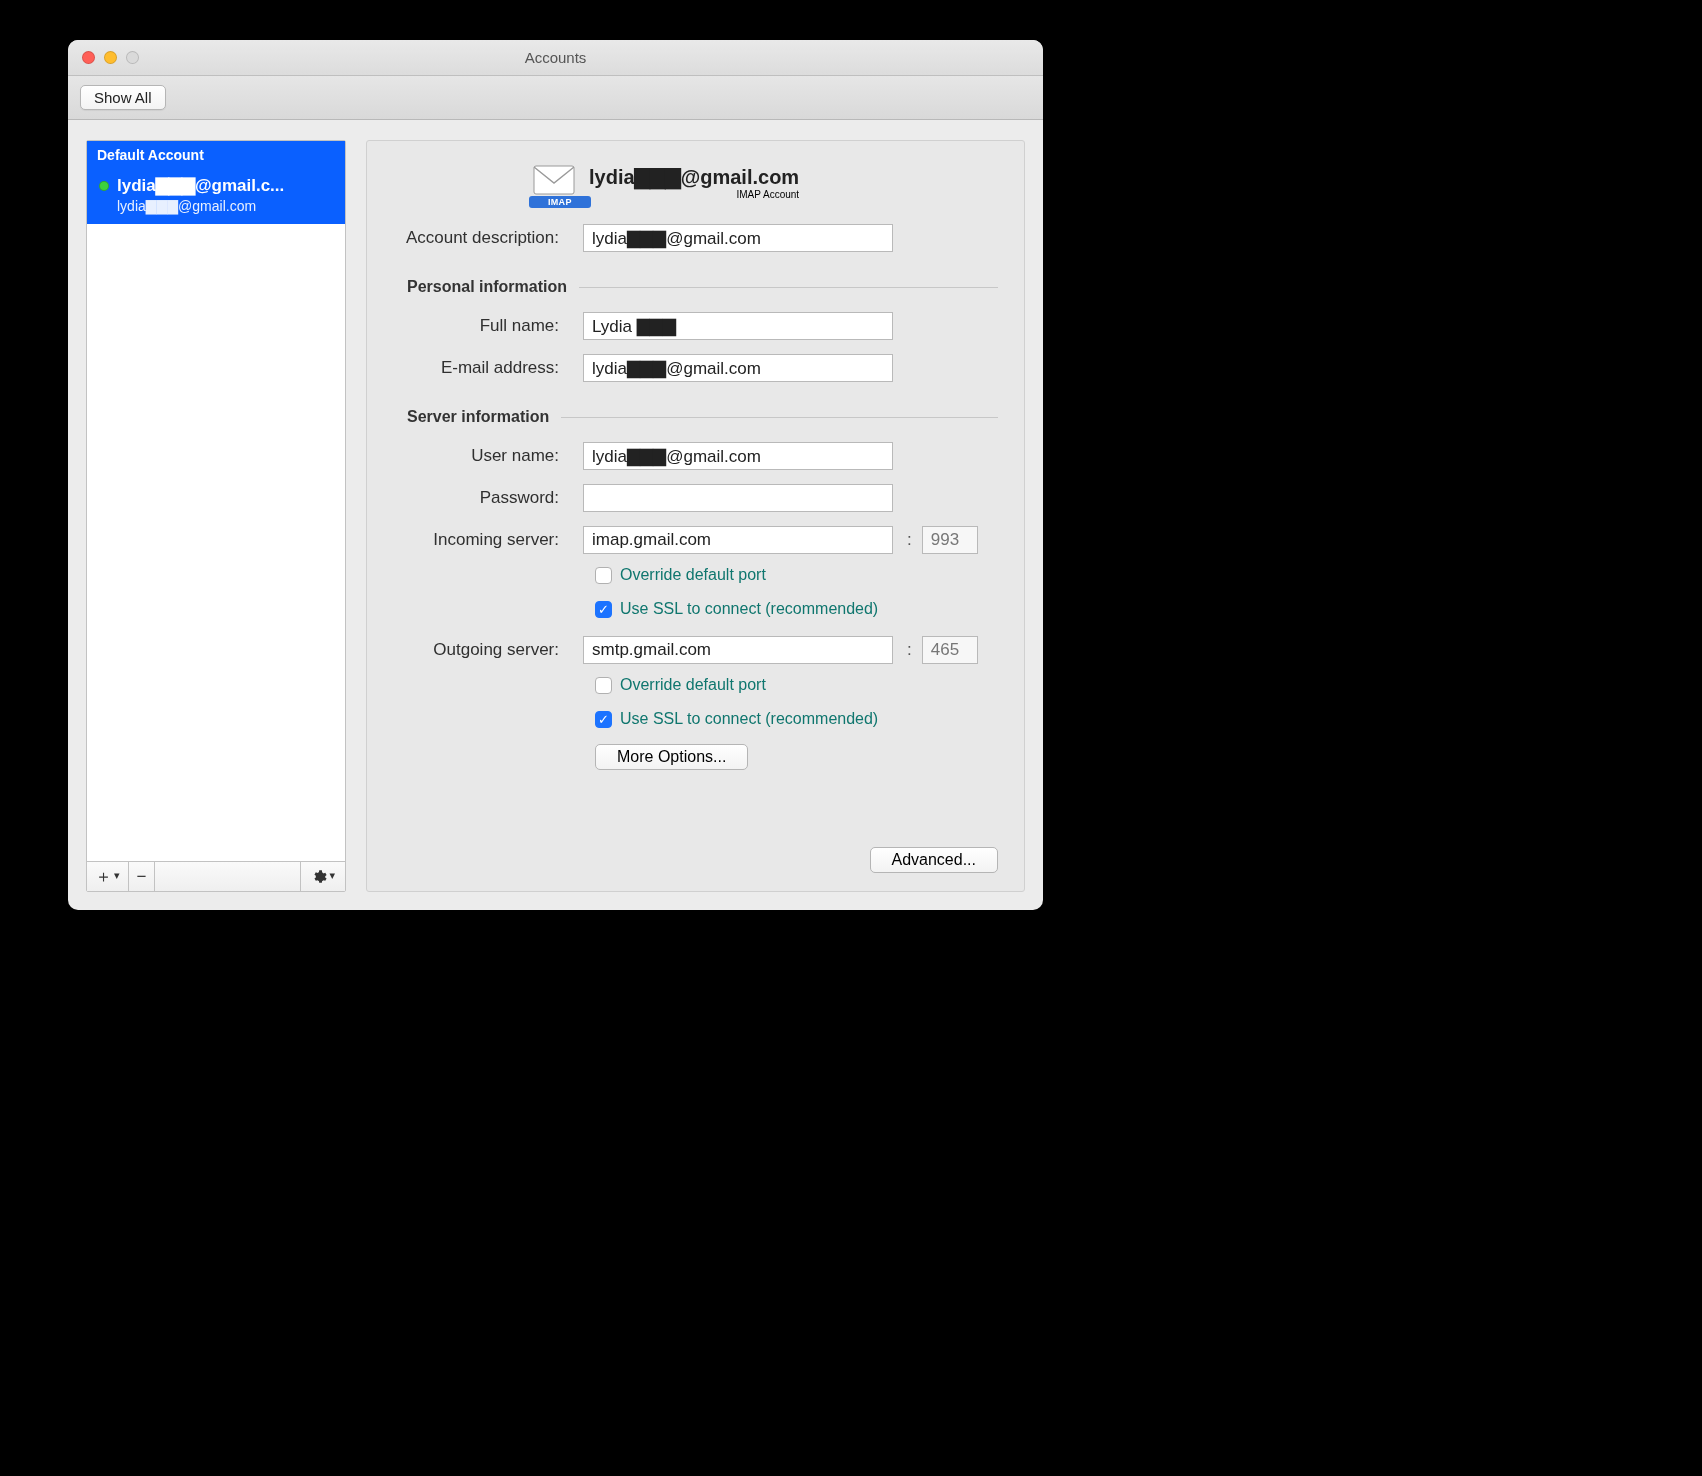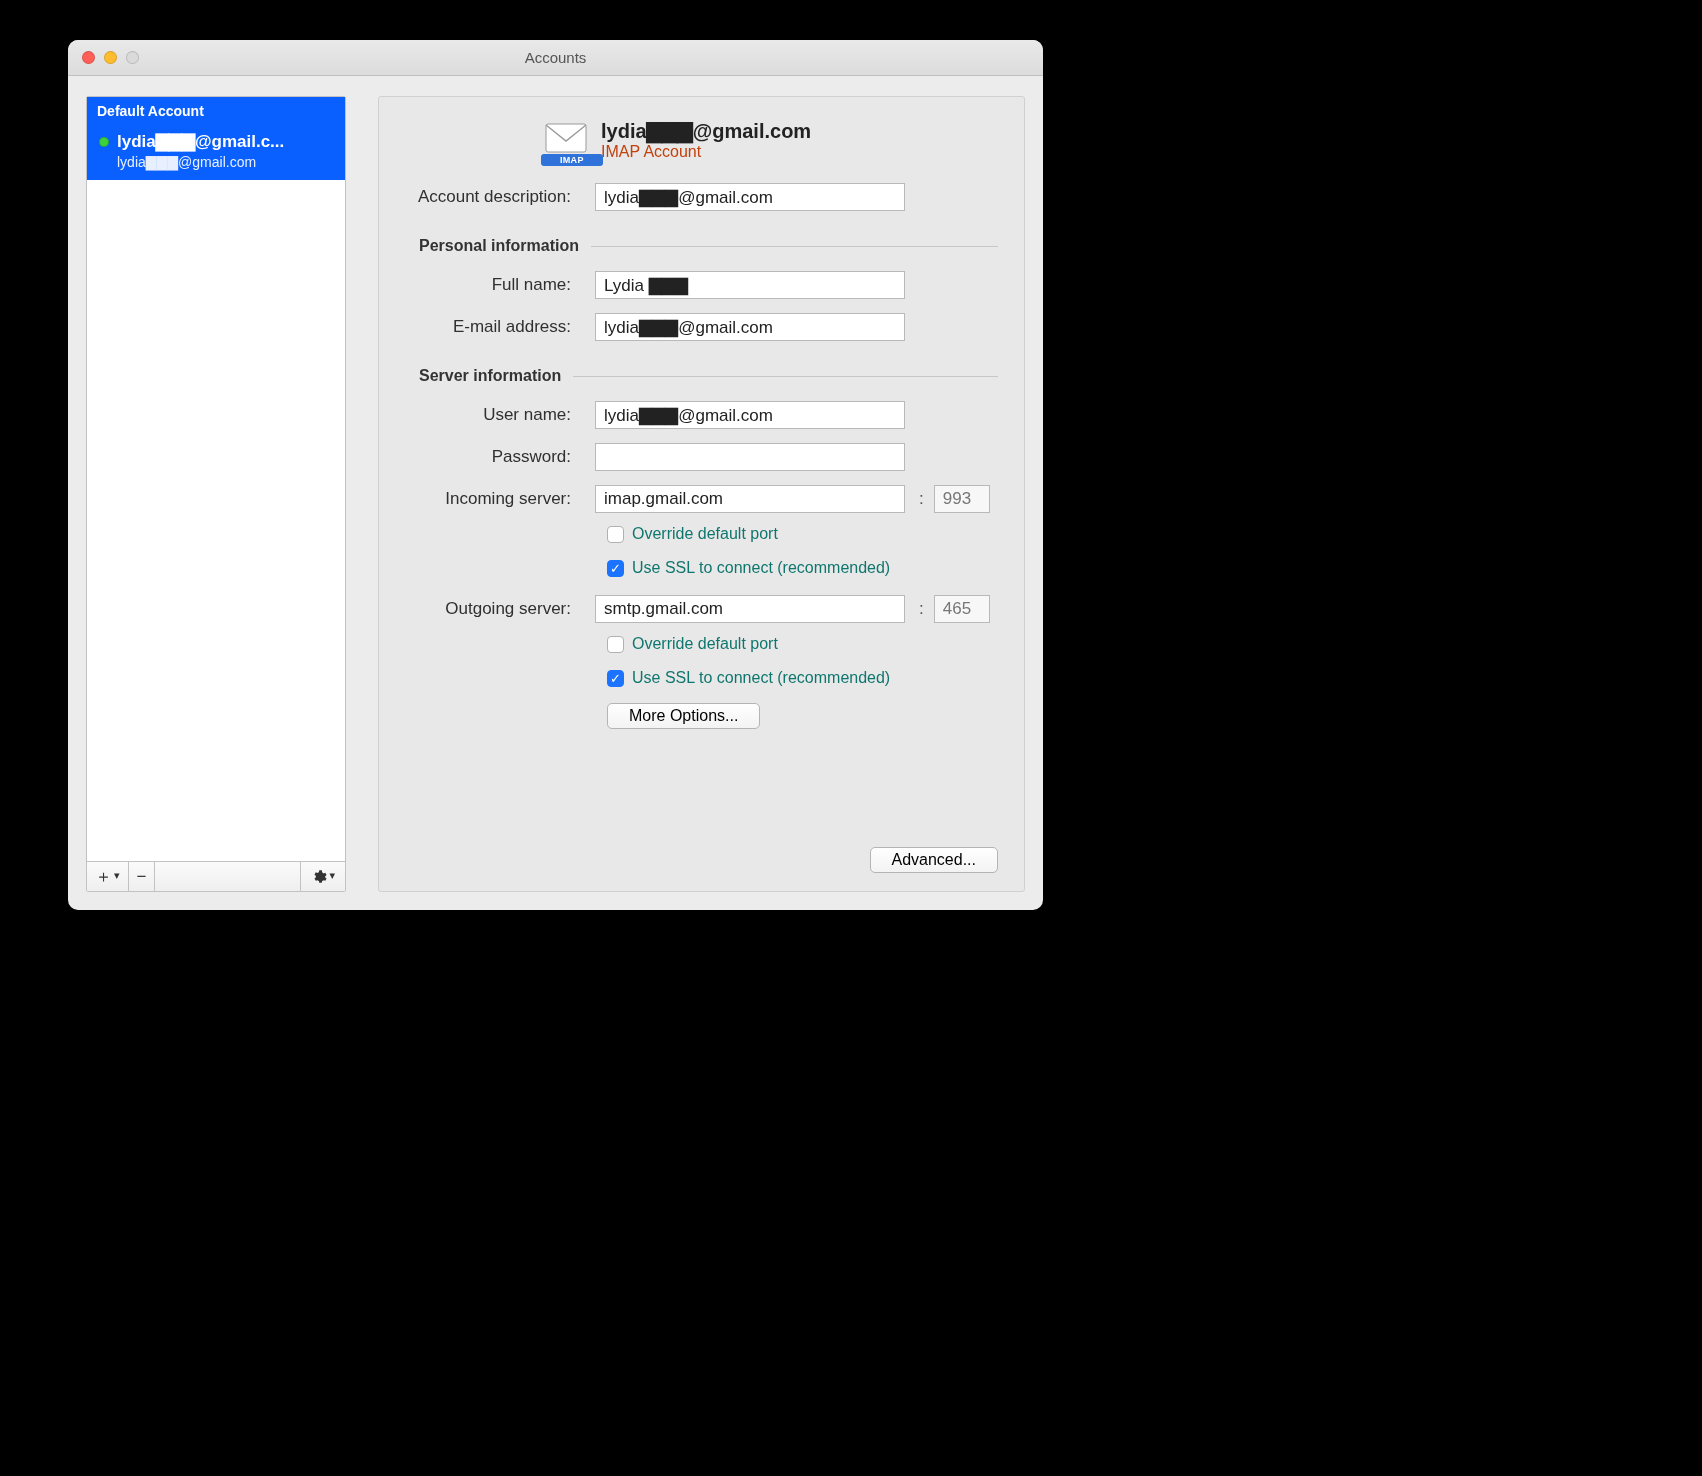--- a/index.html
+++ b/index.html
@@ -46,21 +46,21 @@
     background: linear-gradient(#ffffff,#f3f3f3);
     border:1px solid #b5b5b5;
     border-radius:5px;
     padding:3px 13px;
     font-size:15px;
     color:#222;
     cursor:pointer;
     box-shadow: 0 1px 0 rgba(255,255,255,0.6) inset, 0 1px 1px rgba(0,0,0,0.06);
   }
   .content {
-    flex:1; display:flex; gap:32px; padding:20px 18px 18px 18px;
+    flex:1; display:flex; gap:20px; padding:20px 18px 18px 18px;
   }
   
   .sidebar {
     width: 260px; display:flex; flex-direction:column;
     border:1px solid #c2c2c2; background:#fff; border-radius:2px;
   }
   .sb-header{
     background:#0a60ff; color:#fff; font-size:14px; font-weight:600;
     padding:6px 10px;
   }
@@ -90,21 +90,21 @@
   }
   .header-row{display:flex; align-items:center; gap:14px; margin-bottom:22px; padding-left:140px;}
   .mail-icon svg{width:42px;height:34px;}
   .mail-icon{position:relative;}
   .imap-badge{
     position:absolute; left:-4px; bottom:-6px;
     background:#2f72d9; color:#fff; font-size:9px; font-weight:700;
     padding:1px 19px; border-radius:3px; letter-spacing:0.3px;
   }
   .acct-head-title{font-size:20px; font-weight:700; color:#222;}
-  .acct-head-sub{font-size:16px; color:#c2410c;}
+  .acct-head-sub{font-size:10px; color:#000000;text-align:right;}
   .form-row{display:flex; align-items:center; margin-bottom:14px;}
   .form-row.tight{margin-bottom:4px;}
   .label{width:190px; text-align:right; padding-right:24px; font-size:17px; color:#303030;}
   .field{
     width:310px; height:28px; border:1px solid #b9b9b9; background:#fff;
     padding:2px 8px; font-size:17px; color:#222; border-radius:0;
   }
   .field:disabled{background:#f7f7f7;color:#777;}
   .port{width:56px;margin-left:0;}
   .colon{margin:0 10px 0 14px;color:#555;}
@@ -137,20 +137,23 @@
 
   <div class="titlebar">
     <div class="traffic-lights">
       <div class="tl red"></div>
       <div class="tl yellow"></div>
       <div class="tl green"></div>
     </div>
     <div class="title">Accounts</div>
   </div>
 
+  <div class="toolbar">
+    <button class="btn">Show All</button>
+  </div>
 
   <div class="content">
 
     <div class="sidebar">
       <div class="sb-header">Default Account</div>
       <div class="sb-item">
         <div class="sb-item-top">
           <span class="status-dot"></span>
           <span class="sb-item-title">lydia▇▇▇@gmail.c...</span>
         </div>

